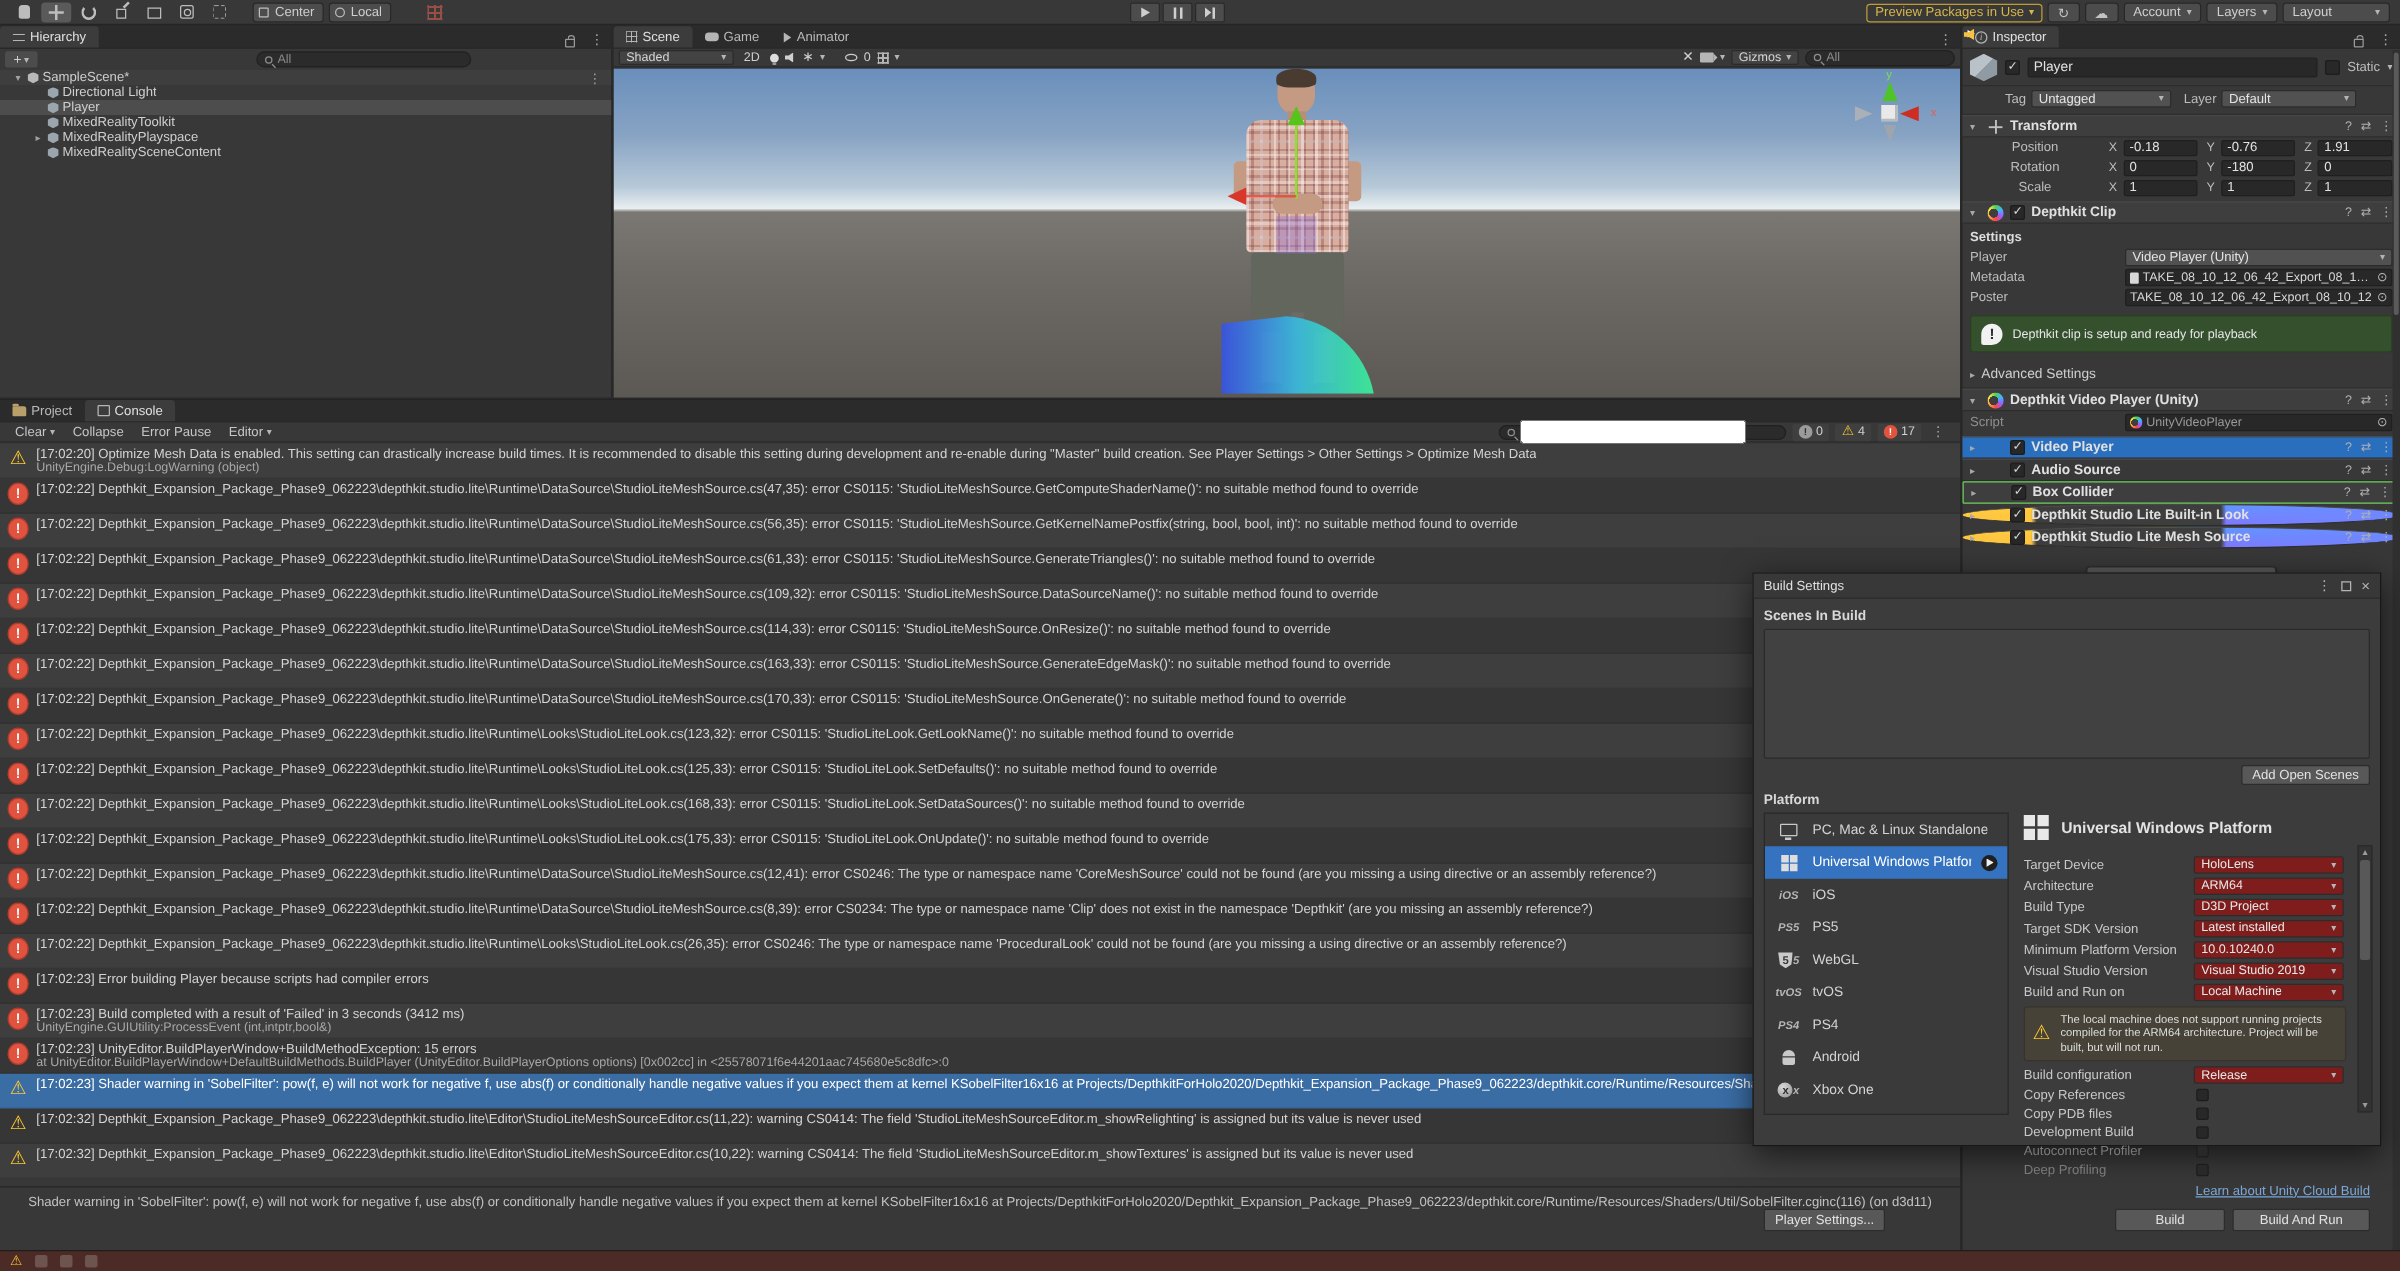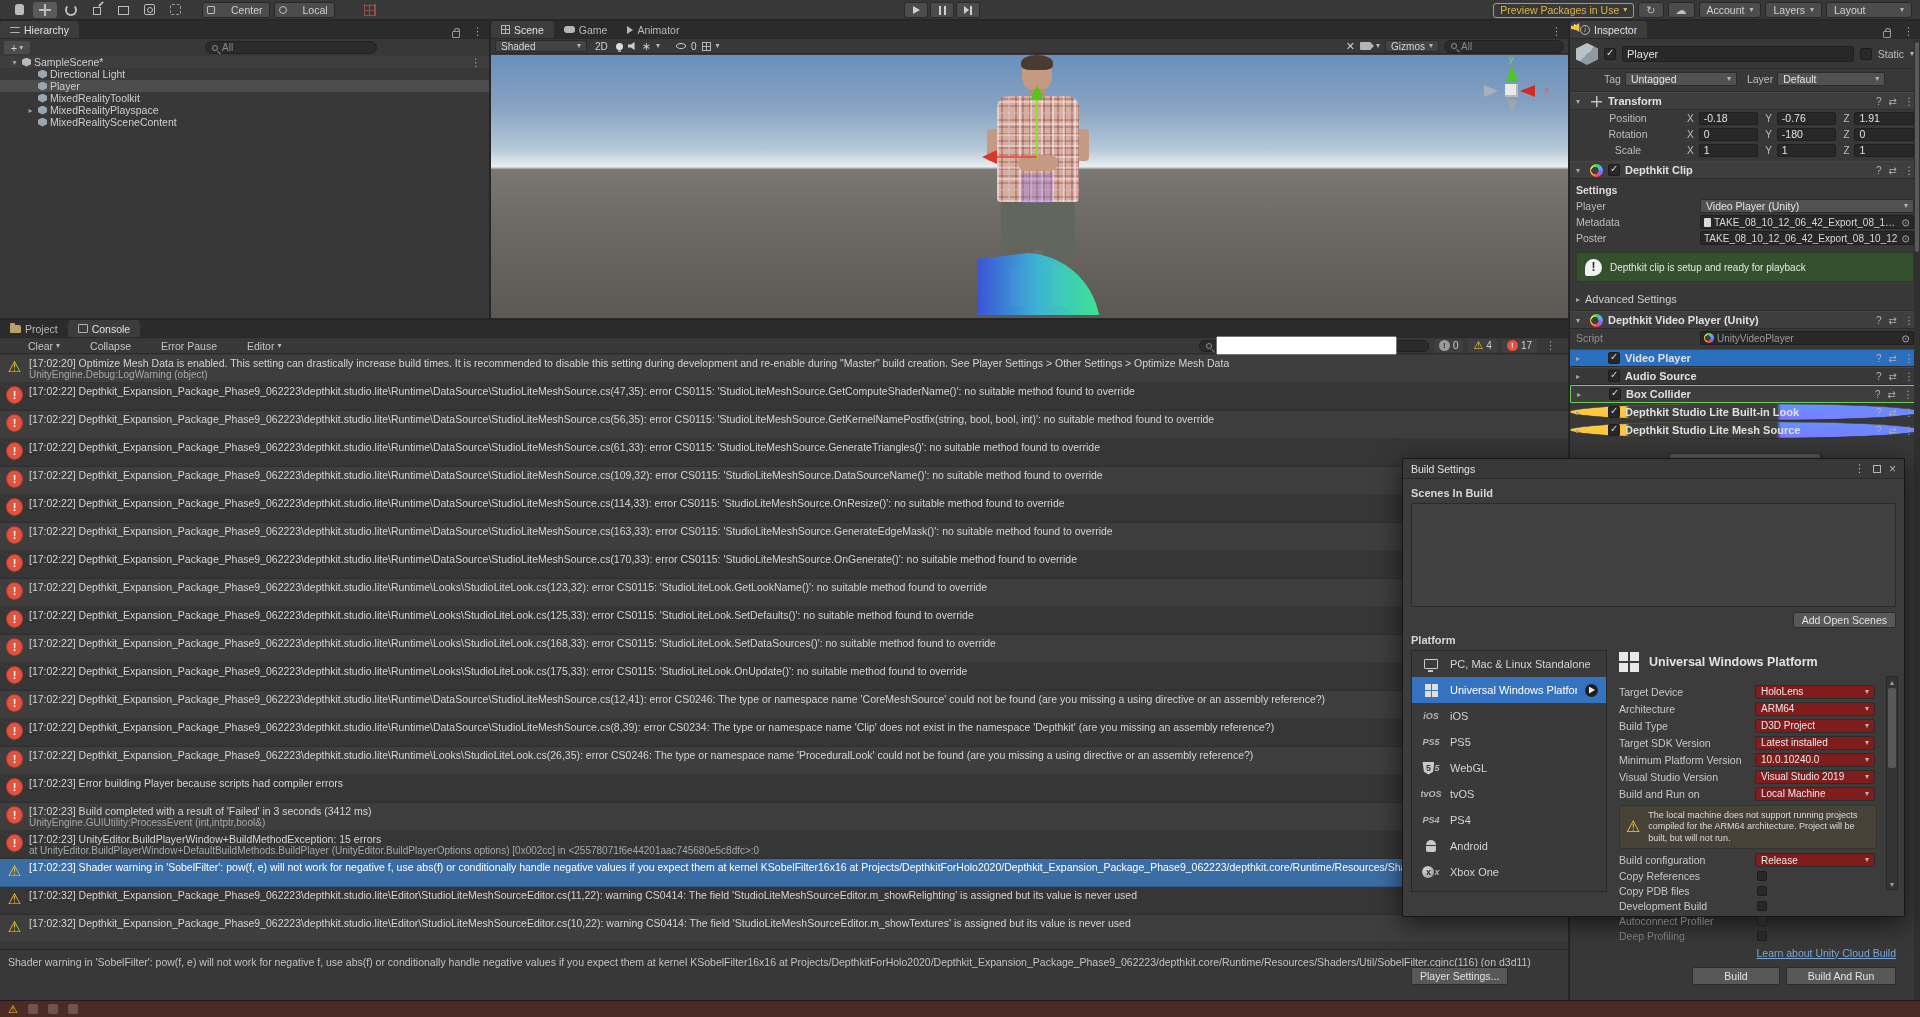--- a/index.html
+++ b/index.html
@@ -28,21 +28,21 @@
     linear-gradient(#bdbdbd,#bdbdbd) 5px 0/2px 12px no-repeat,
     linear-gradient(#bdbdbd,#bdbdbd) 0 5px/12px 2px no-repeat;}
   .ti-rotate{border:2px solid #bdbdbd;border-radius:50%;border-top-color:transparent;}
   .ti-scale{border:1.5px solid #bdbdbd;width:8px;height:8px;margin-top:3px;position:relative;}
   .ti-scale::after{content:"";position:absolute;right:-4px;top:-5px;width:6px;height:2px;background:#bdbdbd;transform:rotate(-45deg);}
   .ti-rect{border:1.5px solid #bdbdbd;width:11px;height:9px;margin-top:1px;}
   .ti-trans{border:1.5px solid #bdbdbd;width:11px;height:11px;border-radius:2px;position:relative;}
   .ti-trans::after{content:"";position:absolute;left:2px;top:2px;width:4px;height:4px;border:1.5px solid #bdbdbd;border-radius:50%;}
   .ti-custom{border:1.5px dashed #9a9a9a;width:11px;height:11px;border-radius:2px;}
   .pivot-btn{height:16px;background:var(--btn2);border:1px solid #282828;border-radius:3px;
-    padding:0 6px 0 4px;display:flex;align-items:center;gap:16px;color:#cfcfcf;font-size:10.5px;}
+    padding:0 6px 0 4px;display:flex;align-items:center;gap:5px;color:#cfcfcf;font-size:10.5px;}
   .pivot-btn .sq{width:8px;height:8px;border:1.5px solid #bdbdbd;border-radius:1px;}
   .grid-red{width:12px;height:12px;background:
     repeating-linear-gradient(0deg,#a8524a 0 1.5px,transparent 1.5px 5px),
     repeating-linear-gradient(90deg,#a8524a 0 1.5px,transparent 1.5px 5px);opacity:.85;}
   .playbtn{width:24px;height:16px;background:var(--btn2);border:1px solid #2a2a2a;border-radius:2px;
     display:flex;align-items:center;justify-content:center;margin:0 1px;color:#cfcfcf;}
   .playbtn .tri{width:0;height:0;border-left:7px solid #cfcfcf;border-top:4.5px solid transparent;border-bottom:4.5px solid transparent;}
   .playbtn .bars{width:7px;height:9px;border-left:2.5px solid #cfcfcf;border-right:2.5px solid #cfcfcf;}
   .playbtn .step{width:2px;height:9px;background:#cfcfcf;margin-left:1px;}
   #preview-pkg{height:15px;border:1px solid #bf9b36;border-radius:3px;color:#d8b54a;
@@ -193,42 +193,42 @@
   .scriptrow{display:flex;align-items:center;gap:4px;padding:2px 6px 4px 6px;}
   .scriptrow .klab{width:120px;color:#8f8f8f;font-size:10.5px;}
   .scriptrow .objfield{color:#9a9a9a;}
   .addcomp{width:152px;height:20px;margin:14px auto;background:#585858;border:1px solid #2e2e2e;border-radius:3px;
     display:flex;align-items:center;justify-content:center;color:#e4e4e4;font-size:11px;box-shadow:0 1px 2px rgba(0,0,0,.3);}
   .vscroll{position:absolute;right:0;top:19px;width:6px;height:960px;background:#303030;}
   .vscroll .thumb{position:absolute;left:1px;top:2px;width:4px;height:210px;background:#5a5a5a;border-radius:2px;}
 
   
   .con-toolbar{height:16px;background:var(--bg);border-bottom:1px solid #2a2a2a;display:flex;align-items:center;padding:0 6px;gap:2px;}
-  .con-btn{color:#c6c6c6;font-size:10.5px;padding:0 6px;display:flex;align-items:center;gap:3px;margin-left:16px;}
+  .con-btn{color:#c6c6c6;font-size:10.5px;padding:0 6px;display:flex;align-items:center;gap:3px;}
   .con-search{margin-left:auto;width:230px;height:12px;background:#2b2b2b;border:1px solid #202020;border-radius:6px;display:flex;align-items:center;padding:0 6px;gap:4px;}
   .badge{display:flex;align-items:center;gap:3px;padding:0 5px;height:14px;border-radius:2px;background:#3f3f3f;margin-left:3px;font-size:10px;color:#cfcfcf;}
   .dot-info{width:11px;height:11px;border-radius:50%;background:#9b9b9b;color:#2e2e2e;font-weight:bold;font-size:8px;display:flex;align-items:center;justify-content:center;}
   .dot-err{width:11px;height:11px;border-radius:50%;background:var(--err-red);color:#fff;font-weight:bold;font-size:8px;display:flex;align-items:center;justify-content:center;}
   .w-tri{color:var(--warn-yellow);font-size:11px;line-height:1;}
   #console-list{position:absolute;left:0;top:35px;width:1568px;height:593px;overflow:hidden;}
   .crow{height:28px;display:flex;align-items:flex-start;gap:6px;padding:2px 6px 0 6px;border-bottom:1px solid rgba(0,0,0,.12);}
   .crow:nth-child(odd){background:var(--row-a);}
   .crow:nth-child(even){background:var(--row-b);}
   .crow.selected{background:var(--sel-blue) !important;}
   .crow.selected .l1,.crow.selected .l2{color:#fff;}
   .cicon{width:17px;height:17px;flex:0 0 auto;display:flex;align-items:center;justify-content:center;margin-top:1px;}
   .crow.error .cicon::before{content:"!";width:16px;height:16px;border-radius:50%;background:var(--err-red);
     color:#fff;font-weight:bold;font-size:11px;display:flex;align-items:center;justify-content:center;border:1.5px solid #b13c2e;}
   .crow.warning .cicon::before{content:"⚠";color:var(--warn-yellow);font-size:15px;line-height:1;}
   .ctext{min-width:0;display:flex;flex-direction:column;}
   .l1{font-size:10.5px;color:#d4d4d4;white-space:nowrap;overflow:hidden;}
   .l2{font-size:10px;color:#a8a8a8;white-space:nowrap;overflow:hidden;}
   .l2:empty{display:none;}
   #console-detail{position:absolute;left:0;top:629px;width:1568px;height:52px;background:var(--bg);
-    border-top:1px solid #262626;padding:6px 8px;color:#c2c2c2;font-size:10.5px;white-space:nowrap;overflow:hidden;}
+    border-top:1px solid #262626;padding:6px 8px;color:#c2c2c2;font-size:10.5px;white-space:nowrap;overflow:hidden;text-align:center;}
 
   
   #statusbar{position:absolute;left:0;top:1000px;width:1920px;height:17px;background:#4c2b26;
     display:flex;align-items:center;padding:0 8px;gap:6px;border-top:1px solid #1d1d1d;}
   #statusbar .msg{color:#e2b93c;font-size:10.5px;white-space:nowrap;overflow:hidden;flex:1;}
   #statusbar .ric{width:10px;height:10px;background:#6e544e;border-radius:2px;margin-left:4px;}
 
   
   #build-win{position:absolute;left:1402px;top:458px;width:503px;height:459px;background:#3c3c3c;
     border:1px solid #171717;box-shadow:0 6px 24px rgba(0,0,0,.6);z-index:50;}

